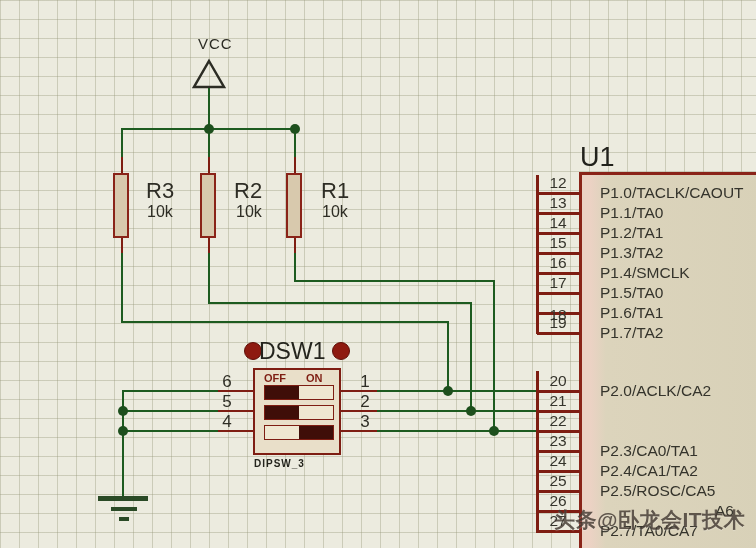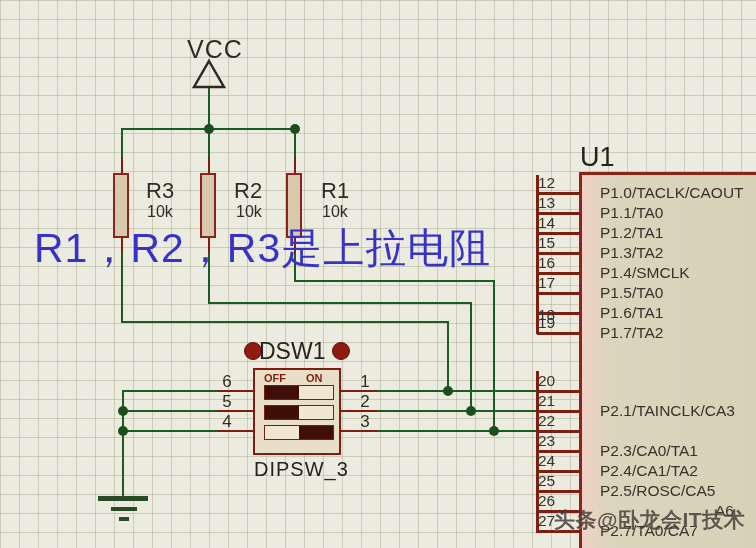--- a/index.html
+++ b/index.html
@@ -15,47 +15,47 @@
   }
   .abs{position:absolute;}
   
   .wg{position:absolute;background:#1d5b20;}
   .wh{height:2px;}
   .wv{width:2px;}
   .wm{position:absolute;background:#7e1d12;}
   .wm.wh{height:2px;} .wm.wv{width:2px;}
   .jdot{position:absolute;width:10px;height:10px;border-radius:50%;background:#1d4f1d;}
   
-  .vcc-label{font-size:25px;letter-spacing:1px;color:#2c2c24;}
+  .vcc-label{font-size:15px;letter-spacing:1px;color:#2c2c24;margin-left:11px;}
   .gbar{position:absolute;background:#2a4a26;}
   
   .res-body{position:absolute;width:12px;height:61px;background:#d8c9ad;border:2px solid #8a2318;}
   .res-ref{position:absolute;font-size:22px;color:#2e2d25;}
   .res-val{position:absolute;font-size:16px;color:#2e2d25;}
   
   .blue-note{position:absolute;font-size:41px;line-height:1.1;color:#3733c6;letter-spacing:1px;white-space:nowrap;}
   
   .dsw-title{position:absolute;font-size:23px;color:#24241d;}
   .pin-marker{position:absolute;width:18px;height:18px;border-radius:50%;background:#8e1a10;border:1px solid #5f0f08;box-sizing:border-box;}
   .dsw-box{position:absolute;left:253px;top:368px;width:88px;height:87px;background:#e9dfc9;border:2px solid #7e1d12;box-sizing:border-box;}
   .dsw-onoff{position:absolute;top:2px;font-size:11px;font-weight:bold;color:#7e1d12;}
   .sw-row{position:absolute;left:9px;width:70px;height:15px;border:1px solid #7e1d12;box-sizing:border-box;display:flex;background:#efe7d1;}
   .sw-half{flex:1 1 50%;}
   .state-off .sw-left{background:#3f0e08;}
   .state-on  .sw-right{background:#3f0e08;}
   .dsw-pin{position:absolute;width:18px;font-size:17px;text-align:center;color:#2e2d25;}
-  .dsw-part{position:absolute;font-size:20px;color:#24241d;letter-spacing:1px;}
+  .dsw-part{position:absolute;font-size:10px;color:#24241d;letter-spacing:1px;font-weight:bold;}
   
   .chip-ref{position:absolute;font-size:27px;color:#22221c;}
   .chip-box{position:absolute;left:579px;top:172px;width:190px;height:390px;
     border:3px solid #8a2318;box-sizing:border-box;
     background:linear-gradient(90deg,#ecd2c4 0px,#ecd2c4 8px,#dcd4bc 24px,#d8d1b8 100%);}
   .ladder{position:absolute;width:3px;background:#7e1d12;}
   .stub{position:absolute;left:537px;width:43px;height:3px;background:#7e1d12;}
-  .pnum{position:absolute;left:538px;width:40px;font-size:15.5px;color:#35342c;}
+  .pnum{position:absolute;left:538px;width:40px;font-size:15.5px;text-align:center;color:#35342c;}
   .plabel{position:absolute;left:600px;font-size:15.5px;white-space:nowrap;color:#35342c;}
   .plabel.frag{left:715px;}
   
   .watermark{position:absolute;left:554px;top:506px;font-size:21px;font-weight:bold;
     color:rgba(62,52,45,.8);letter-spacing:.5px;white-space:nowrap;z-index:9;
     text-shadow:0 1px 1px rgba(255,255,255,.25);}
 </style>
 </head>
 <body>
 
@@ -115,21 +115,20 @@
   <div class="res-val" style="left:147px;top:203px">10k</div>
 
   <div class="res-body" style="left:200px;top:173px"></div>
   <div class="res-ref" style="left:234px;top:178px">R2</div>
   <div class="res-val" style="left:236px;top:203px">10k</div>
 
   <div class="res-body" style="left:286px;top:173px"></div>
   <div class="res-ref" style="left:321px;top:178px">R1</div>
   <div class="res-val" style="left:322px;top:203px">10k</div>
 
-  <div class="blue-note" style="left:34px;top:226px">R1，R2，R3是上拉电阻</div>
 
   <i class="pin-marker" style="left:244px;top:342px"></i>
   <i class="pin-marker" style="left:332px;top:342px"></i>
   <div class="dsw-title" style="left:259px;top:338px">DSW1</div>
 
   <div class="dsw-box">
     <span class="dsw-onoff" style="left:9px">OFF</span>
     <span class="dsw-onoff" style="left:51px">ON</span>
     <div class="sw-row state-off" style="top:15px">
         <i class="sw-half sw-left"></i>
@@ -194,21 +193,21 @@
   <span class="pnum" style="top:512px">27</span>
 
   <span class="plabel" style="top:184px">P1.0/TACLK/CAOUT</span>
   <span class="plabel" style="top:204px">P1.1/TA0</span>
   <span class="plabel" style="top:224px">P1.2/TA1</span>
   <span class="plabel" style="top:244px">P1.3/TA2</span>
   <span class="plabel" style="top:264px">P1.4/SMCLK</span>
   <span class="plabel" style="top:284px">P1.5/TA0</span>
   <span class="plabel" style="top:304px">P1.6/TA1</span>
   <span class="plabel" style="top:324px">P1.7/TA2</span>
-  <span class="plabel" style="top:402px">P2.1/TAINCLK/CA3</span>
+  <span class="plabel" style="top:382px">P2.0/ACLK/CA2</span>
   <span class="plabel" style="top:442px">P2.3/CA0/TA1</span>
   <span class="plabel" style="top:462px">P2.4/CA1/TA2</span>
   <span class="plabel" style="top:482px">P2.5/ROSC/CA5</span>
   <span class="plabel frag" style="top:502px">A6</span>
   <span class="plabel" style="top:522px">P2.7/TA0/CA7</span>
 
   <div class="watermark">头条@卧龙会IT技术</div>
 
 </div>
 

